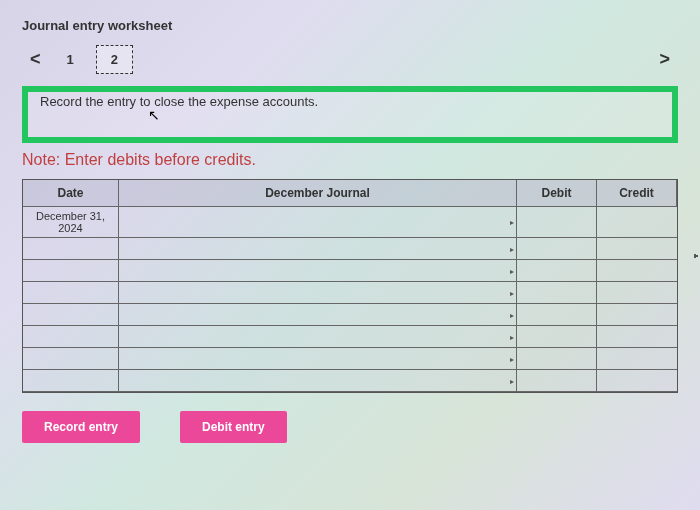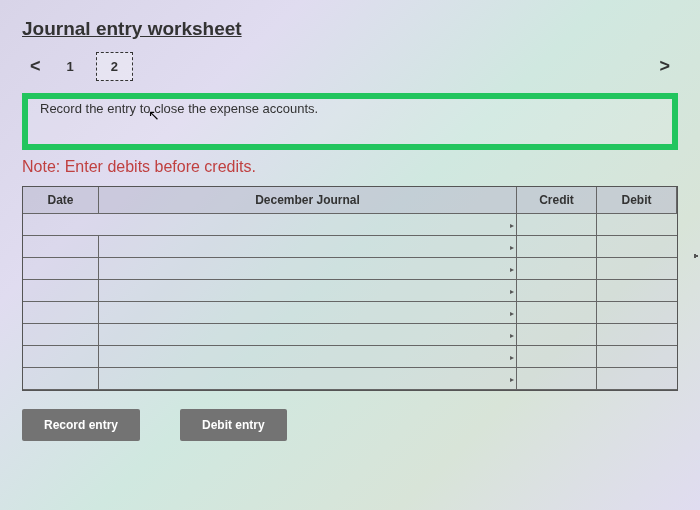--- a/index.html
+++ b/index.html
@@ -6,25 +6,24 @@
     body {
       width: 700px;
       height: 510px;
       font-family: Arial, sans-serif;
       background: linear-gradient(135deg, #d8d4e8 0%, #e0dcf0 25%, #d0e8e0 50%, #d8e4d8 75%, #e0dcf0 100%);
       padding: 18px 22px;
       position: relative;
       overflow: hidden;
     }
     .title {
-      font-size: 19px;
+      font-size: 13px;
       font-weight: bold;
       color: #333;
       margin-bottom: 12px;
-      text-decoration: underline;
     }
     .tabs-row {
       display: flex;
       align-items: center;
       margin-bottom: 12px;
       position: relative;
     }
     .nav-arrow {
       font-size: 18px;
       font-weight: bold;
@@ -84,40 +83,40 @@
       border-bottom: 1px solid #666;
       font-size: 11px;
       padding: 3px 4px;
       min-height: 22px;
       color: #333;
       display: flex;
       align-items: center;
       justify-content: center;
       text-align: center;
     }
-    .col-date { width: 76px; flex-shrink: 0; }
+    .col-date { width: 96px; flex-shrink: 0; }
     .col-journal { flex: 1; position: relative; }
     .col-debit { width: 80px; flex-shrink: 0; }
     .col-credit { width: 80px; flex-shrink: 0; border-right: none; }
     .dropdown-marker {
       position: absolute;
       right: 2px;
       top: 50%;
       transform: translateY(-50%);
       font-size: 8px;
       color: #555;
     }
     .buttons-row {
       display: flex;
       justify-content: space-between;
       margin-top: 18px;
       gap: 12px;
     }
     .btn {
-      background: #737373;
+      background: #ec4899;
       color: #fff;
       font-size: 12px;
       font-weight: bold;
       padding: 9px 22px;
       border: none;
       cursor: pointer;
       border-radius: 2px;
     }
     .btn-group-left { display: flex; gap: 40px; }
     .cursor-overlay {
@@ -144,25 +143,26 @@
 <div class="instruction-box">Record the entry to close the expense accounts.</div>
 
 <div class="cursor-overlay">↖</div>
 
 <div class="note">Note: Enter debits before credits.</div>
 
 <div class="grid-container">
   <div class="grid-header">
     <div class="cell col-date">Date</div>
     <div class="cell col-journal">December Journal</div>
+    <div class="cell col-debit">Debit</div>
     <div class="cell col-credit">Credit</div>
-    <div class="cell col-debit">Debit</div>
   </div>
   <div id="rows">
       <div class="grid-row">
+        <div class="cell col-date">December 31, 2024</div>
         <div class="cell col-journal">
           <span class="dropdown-marker">▸</span>
         </div>
         <div class="cell col-debit">
           <span class="dropdown-marker">▸</span>
         </div>
         <div class="cell col-credit">
           <span class="dropdown-marker">▸</span>
         </div>
       </div>

